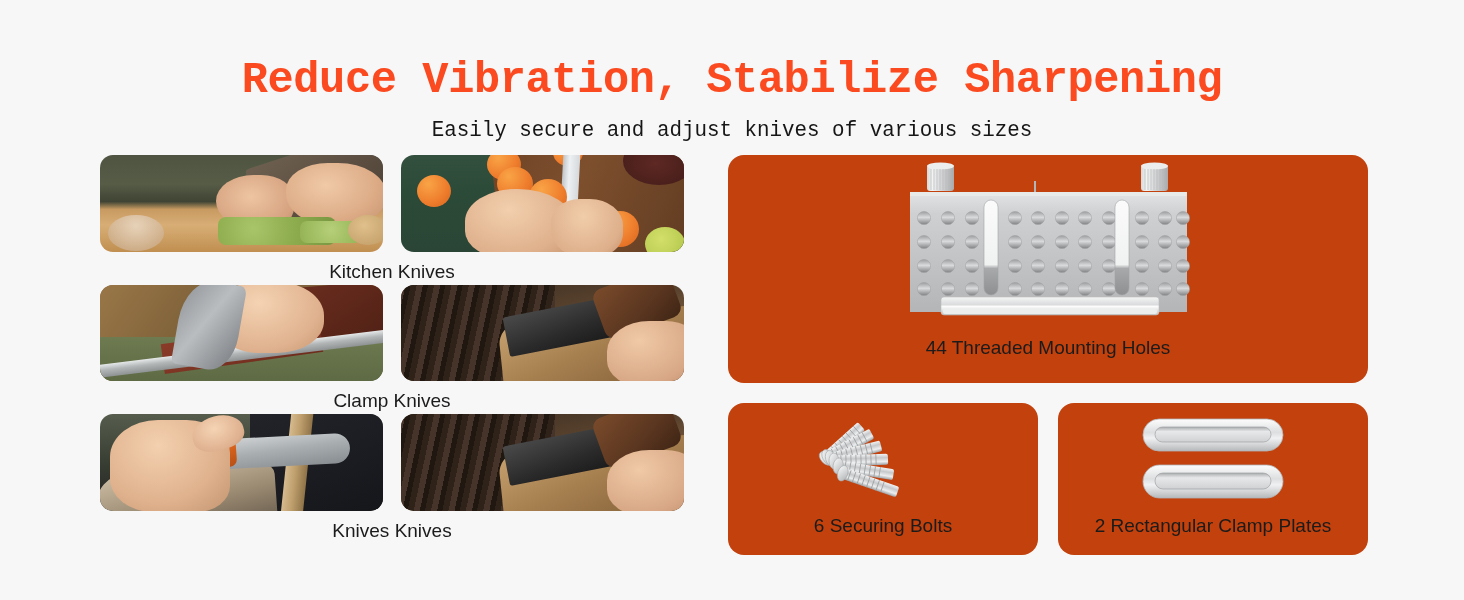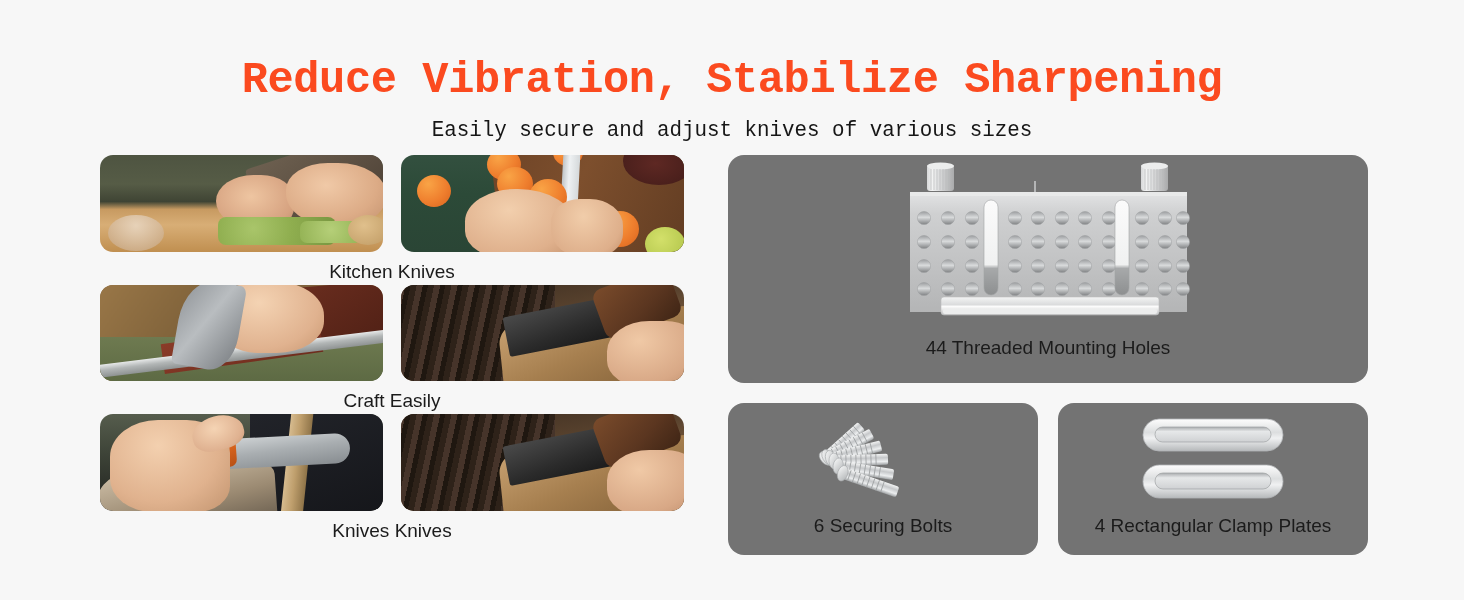--- a/index.html
+++ b/index.html
@@ -255,21 +255,21 @@
   .p5 .thumb {
     position: absolute; left: 92px; top: 2px; width: 52px; height: 34px;
     background: radial-gradient(ellipse at 45% 35%, #f5d4b4 0%, #dfb190 70%, #c4956f 100%);
     border-radius: 50% 50% 40% 40%; transform: rotate(-14deg);
   }
 
   
   .cards { position: absolute; left: 728px; top: 0; width: 640px; }
 
   .card {
-    background: #737373;
+    background: #c2410c;
     border-radius: 16px;
     position: relative;
   }
   .card-top { width: 640px; height: 228px; }
   .card-bottom-row { display: flex; gap: 20px; margin-top: 20px; }
   .card-bottom { width: 310px; height: 152px; }
 
   .card-caption {
     position: absolute;
     left: 0; right: 0;
@@ -363,21 +363,21 @@
           <div class="ph-layer p4">
             <div class="bark"></div>
               <div class="log"></div>
             <div class="blade"></div>
               <div class="handle"></div>
               <div class="hand"></div>
           </div>
         </div>
       </div>
     </div>
-    <div class="row-label">Craft Easily</div>
+    <div class="row-label">Clamp Knives</div>
 
     <div class="photo-row photo-row-3">
       <div class="photo-cell">
         <div class="photo">
           <div class="ph-layer p5">
             <div class="shirt"></div>
               <div class="logs"></div>
               <div class="stick"></div>
             <div class="blade"></div>
               <div class="handle"></div>
@@ -667,18 +667,18 @@
                 <rect x="22" y="14" width="116" height="15" rx="7.5" fill="url(#clampInner)" stroke="#9fa2a4" stroke-width="0.7"></rect>
               </g>
 
               <g>
                 <rect x="10" y="52" width="140" height="33" rx="16.5" fill="url(#clampG)" stroke="#b2b5b7" stroke-width="0.8"></rect>
                 <rect x="22" y="60" width="116" height="16" rx="8" fill="url(#clampInner)" stroke="#9fa2a4" stroke-width="0.7"></rect>
               </g>
             </svg>
           </div>
         </div>
-        <div class="card-caption">4 Rectangular Clamp Plates</div>
+        <div class="card-caption">2 Rectangular Clamp Plates</div>
       </div>
 
     </div>
   </div>
 </div>
 
 </body></html>

